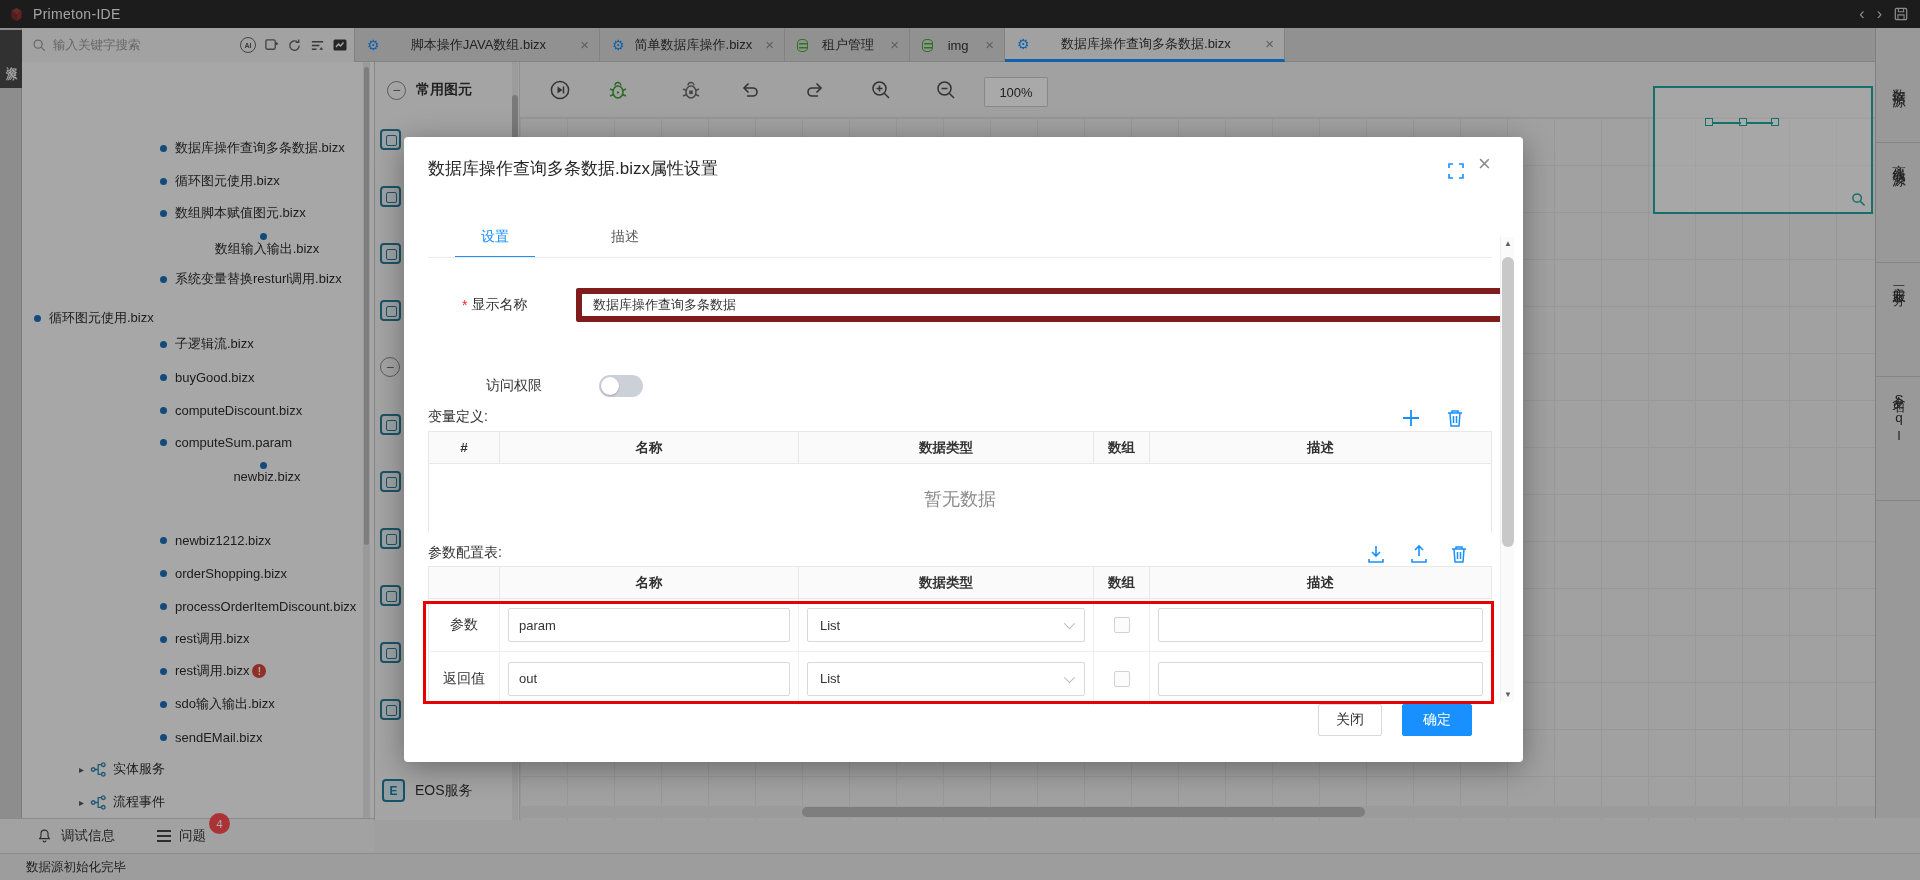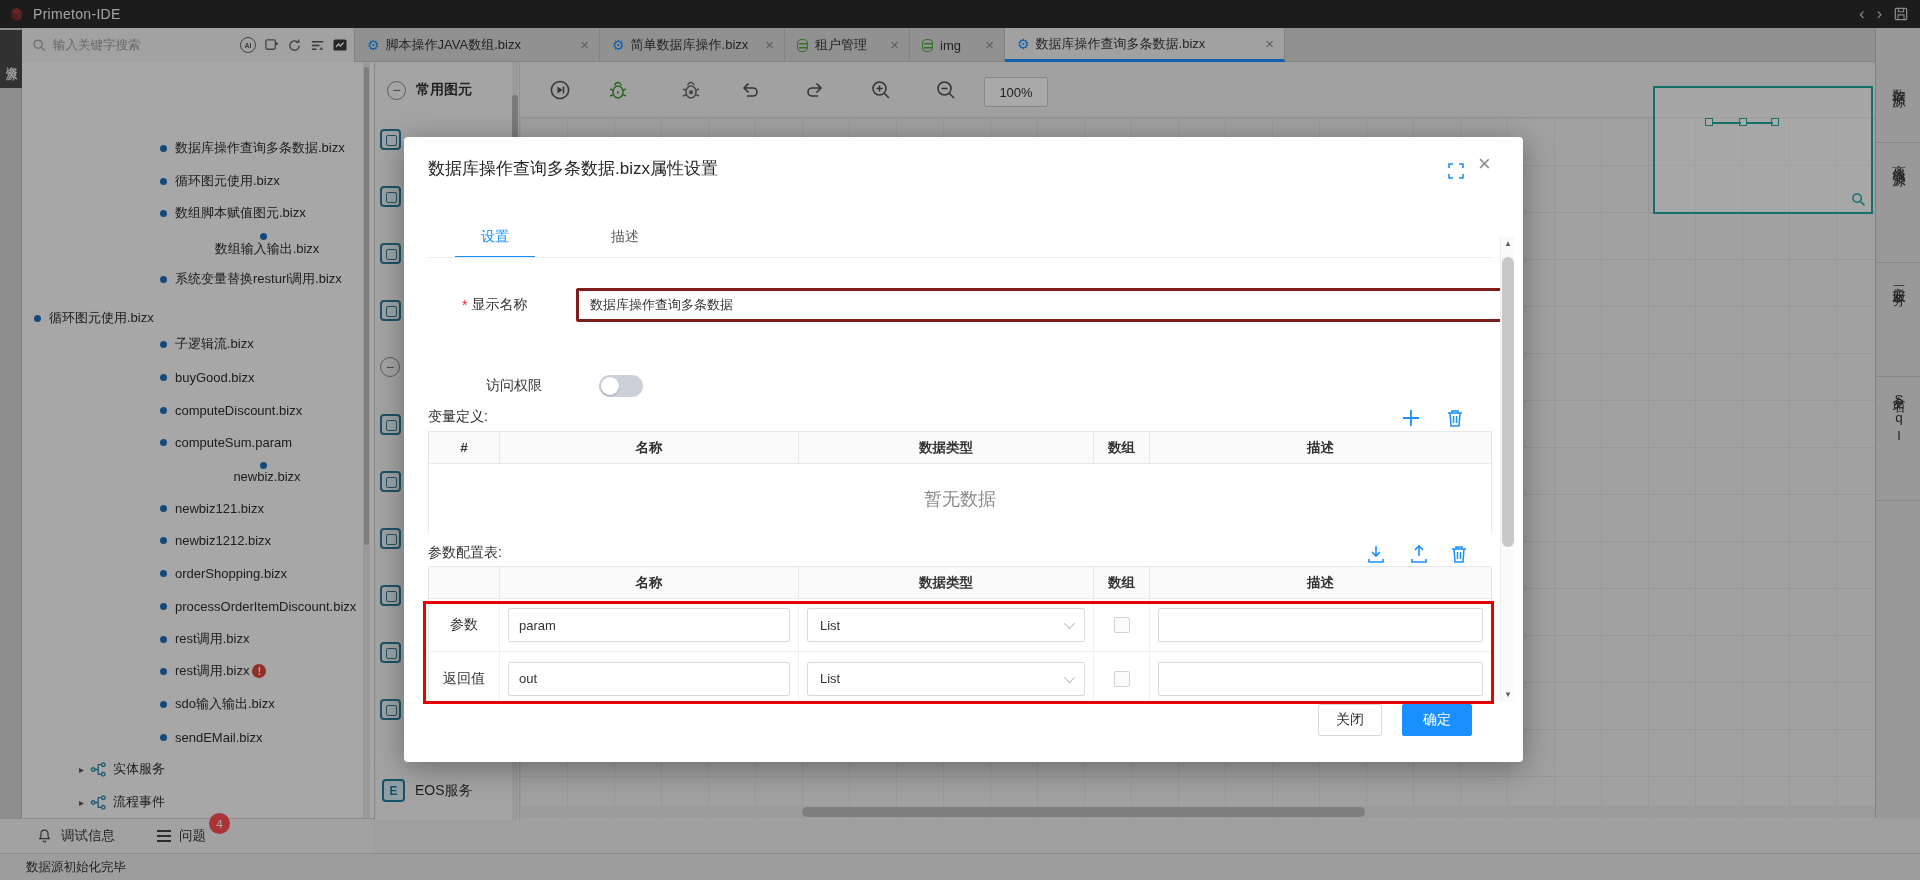--- a/index.html
+++ b/index.html
@@ -32,21 +32,21 @@
   .s-ic { width:16px; height:16px; display:flex; align-items:center; justify-content:center; cursor:pointer; }
   .circ { border:1.3px solid #666; border-radius:50%; font-size:7px; color:#555; font-weight:bold; }
   .tabstrip { position:absolute; left:333px; top:0; right:0; height:34px; display:flex; }
   .etab { height:34px; display:flex; align-items:center; padding:0 10px 0 12px; border-right:1px solid #c2c2c2;
     font-size:13px; color:#333; cursor:pointer; position:relative; }
   .etab.active { background:#f1f1f1; border-bottom:3px solid var(--accent,#1890ff); }
   .tab-ic.gear { color:var(--accent,#1890ff); font-size:14px; margin-right:6px; line-height:14px; }
   .tab-ic.db { width:11px; height:13px; border:1.5px solid var(--green-icon,#3fae29); border-radius:5px/4px; margin-right:7px;
     background-image:linear-gradient(var(--green-icon,#3fae29),var(--green-icon,#3fae29)),linear-gradient(var(--green-icon,#3fae29),var(--green-icon,#3fae29));
     background-size:8px 1.5px; background-position:0.5px 3.5px,0.5px 7px; background-repeat:no-repeat; }
-  .tab-lbl { white-space:nowrap; overflow:hidden; flex:1; }
+  .tab-lbl { white-space:nowrap; overflow:hidden; flex:1;text-align:center; }
   .tab-x { color:#8d8d8d; margin-left:9px; font-size:15px; line-height:14px; }
 
   
   .tree { position:absolute; left:22px; top:62px; width:352px; height:756px; background:#fafafa; overflow:hidden; }
   .titem { position:absolute; left:0; height:26px; width:100%; display:flex; align-items:center; font-size:13px; color:#2d2d2d; cursor:pointer; white-space:nowrap; }
   .titem.file { padding-left:138px; }
   .titem.grp.ind2 { padding-left:57px; }
   .bullet { width:7px; height:7px; border-radius:50%; background:#1d6fb8; margin-right:8px; flex:none; }
   .arr { color:#555; font-size:10px; margin-right:6px; }
   .gic { width:17px; height:17px; margin-right:6px; flex:none; }
@@ -122,21 +122,21 @@
   .m-tab.active { color:var(--accent,#1890ff); border-bottom:2px solid var(--accent,#1890ff); font-weight:500; }
   .m-tab:nth-child(1) { margin-left:27px; }
   .m-tab:nth-child(2) { margin-left:50px; }
   .m-tabline { position:absolute; left:24px; top:120px; width:1064px; height:1px; background:#ececec; }
   .frow { position:absolute; left:24px; width:1064px; display:flex; align-items:center; }
   .frow1 { top:151px; height:34px; }
   .frow2 { top:232px; height:34px; }
   .req { color:#f5222d; font-size:14px; margin-left:34px; margin-right:4px; }
   .flabel { font-size:14px; color:#333; }
   .frow2 .flabel { margin-left:58px; }
-  .finput { position:absolute; left:148px; top:0; width:936px; height:34px; border:3px solid #7f1d1d; border-radius:2px;
+  .finput { position:absolute; left:148px; top:0; width:936px; height:34px; border:6px solid #7f1d1d; border-radius:2px;
     font-size:13px; color:#333; padding:0 11px; outline:none; }
   .switch { position:absolute; left:171px; top:6px; width:44px; height:22px; border-radius:11px; background:#ccd0d9; cursor:pointer; }
   .knob { position:absolute; left:2px; top:2px; width:18px; height:18px; border-radius:50%; background:#fff; box-shadow:0 1px 2px rgba(0,0,0,.2); }
   .sec { position:absolute; left:24px; width:1064px; height:26px; }
   .sec1 { top:270px; } .sec2 { top:406px; }
   .sec-title { font-size:14px; color:#333; }
   .icbtn { position:absolute; top:0; width:22px; height:22px; cursor:pointer; }
   .mtable { position:absolute; left:24px; width:1064px; border:1px solid #e8e8e8; }
   .vtable { top:294px; height:102px; } .ptable { top:429px; height:138px; }
   .thead { display:flex; height:32px; background:#fafafa; border-bottom:1px solid #e8e8e8; }
@@ -300,24 +300,20 @@
         <span class="tlbl">computeDiscount.bizx</span>
       </div>
       <div class="titem file" style="top: 367px;">
         <span class="bullet"></span>
         <span class="tlbl">computeSum.param</span>
       </div>
       <div class="titem file" style="top: 400px; flex-direction: column;">
         <span class="bullet"></span>
         <span class="tlbl">newbiz.bizx</span>
       </div>
-      <div class="titem file" style="top: 433px;">
-        <span class="bullet"></span>
-        <span class="tlbl">newbiz121.bizx</span>
-      </div>
       <div class="titem file" style="top: 465px;">
         <span class="bullet"></span>
         <span class="tlbl">newbiz1212.bizx</span>
       </div>
       <div class="titem file" style="top: 498px;">
         <span class="bullet"></span>
         <span class="tlbl">orderShopping.bizx</span>
       </div>
       <div class="titem file" style="top: 531px;">
         <span class="bullet"></span>

